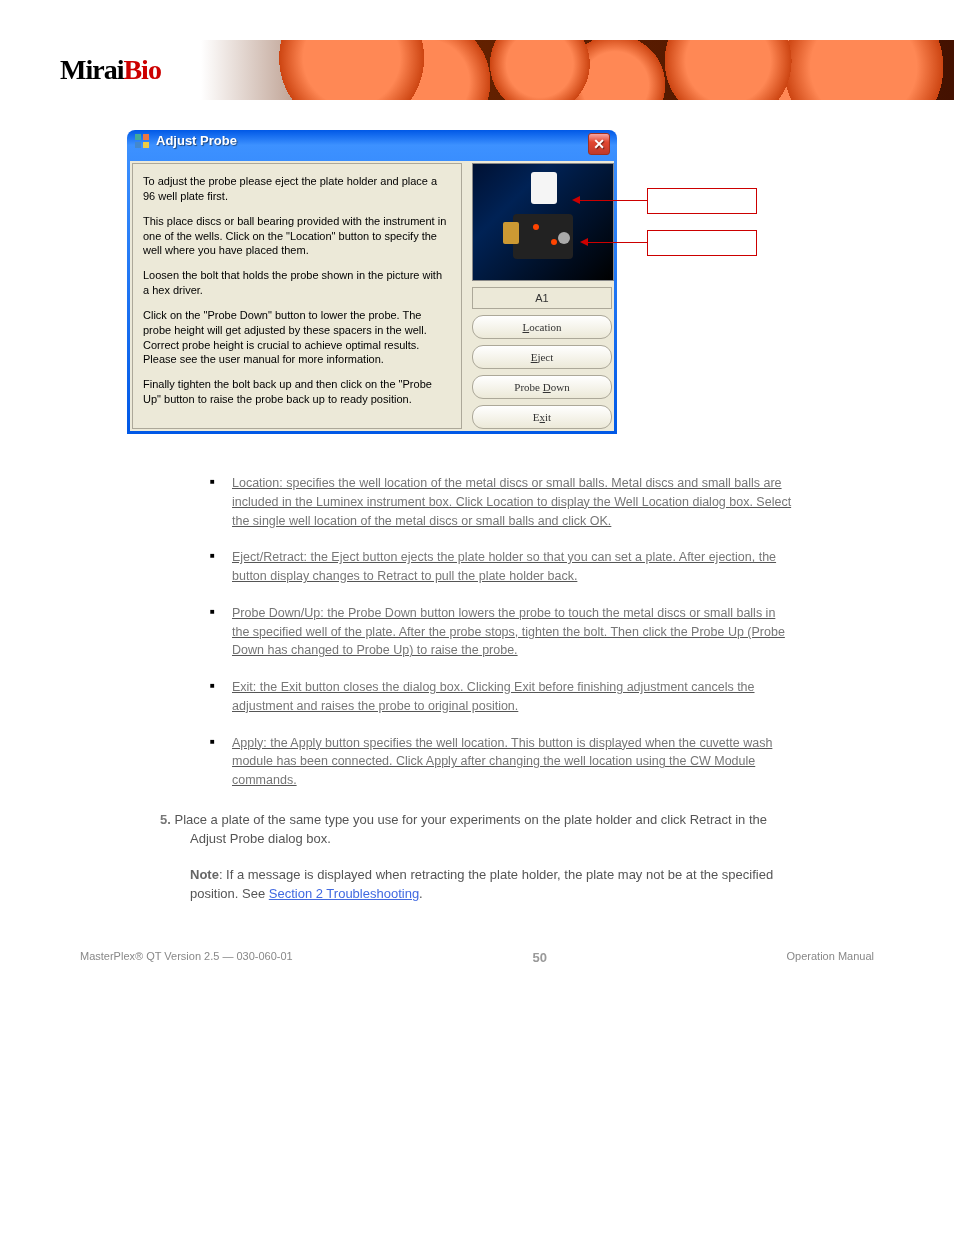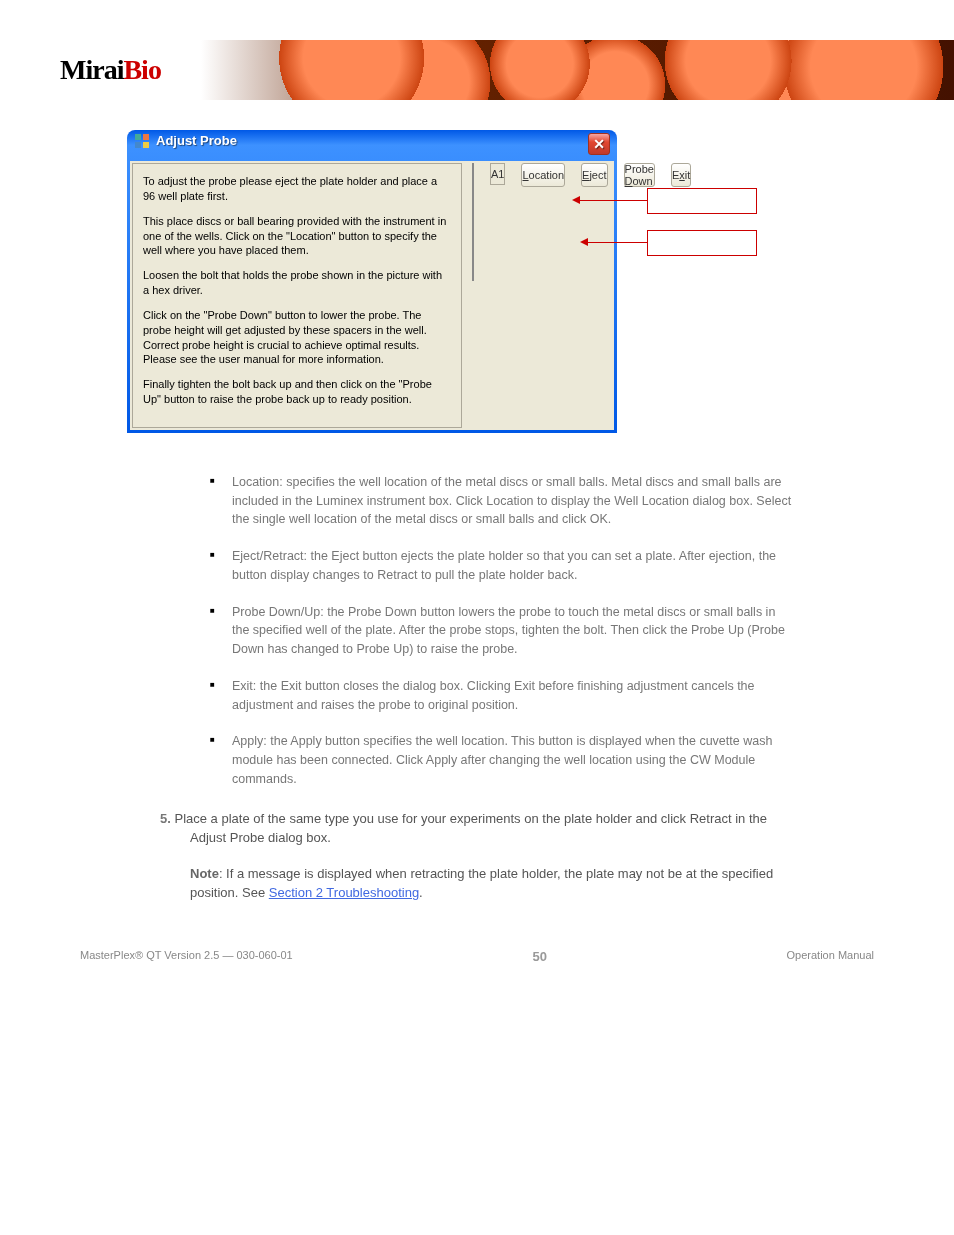--- a/index.html
+++ b/index.html
@@ -19,48 +19,48 @@
     .xp-titlebar { display: flex; align-items: flex-start; height: 28px; padding: 0 4px; color: #fff; font-weight: bold; font-size: 13px; text-shadow: 1px 1px 1px rgba(0,0,0,0.5); }
     .xp-icon { width: 16px; height: 16px; margin-right: 6px; display: inline-block; }
     .xp-icon svg { width: 16px; height: 16px; }
     .xp-title { flex: 1; }
     .xp-close { width: 22px; height: 22px; background: linear-gradient(to bottom, #f5a6a3, #e24731 40%, #c0392b); border: 1px solid #a03020; border-radius: 3px; display: flex; align-items: center; justify-content: center; color: #fff; font-weight: bold; font-family: Arial; font-size: 14px; cursor: pointer; }
     .xp-body { background: #ece9d8; padding: 2px; display: flex; gap: 10px; }
     
     .instructions-panel { flex: 1; border: 1px solid #aca899; background: #ece9d8; padding: 10px; font-size: 11px; line-height: 1.35; color: #000; }
     .instructions-panel p { margin-bottom: 10px; }
     
-    .right-panel { width: 140px; display: flex; flex-direction: row; gap: 16px; }
+    .right-panel { width: 140px; display: flex; flex-direction: column; gap: 6px; }
     .probe-image { width: 142px; height: 118px; background: linear-gradient(135deg, #001133 0%, #002255 30%, #000 100%); border: 1px solid #888; position: relative; overflow: hidden; }
     .probe-white { position: absolute; top: 8px; left: 58px; width: 26px; height: 32px; background: #f5f5f5; border-radius: 3px; }
     .probe-dark { position: absolute; top: 50px; left: 40px; width: 60px; height: 45px; background: #222; border-radius: 4px; }
     .probe-yellow { position: absolute; top: 58px; left: 30px; width: 16px; height: 22px; background: #cc9933; border-radius: 2px; }
     .probe-silver { position: absolute; top: 68px; left: 85px; width: 12px; height: 12px; background: #aaa; border-radius: 50%; }
     .probe-dot1 { position: absolute; top: 60px; left: 60px; width: 6px; height: 6px; background: #ff4400; border-radius: 50%; }
     .probe-dot2 { position: absolute; top: 75px; left: 78px; width: 6px; height: 6px; background: #ff4400; border-radius: 50%; }
     
     .xp-display { height: 22px; border: 1px solid #aca899; background: #ece9d8; display: flex; align-items: center; justify-content: center; font-size: 11px; }
-    .xp-button { height: 24px; border: 1px solid #aca899; background: linear-gradient(to bottom, #fff, #ece9d8); border-radius: 3px; font-size: 11px; cursor: pointer; display: flex; align-items: center; justify-content: center; font-family: Liberation Sans, sans-serif; }
+    .xp-button { height: 24px; border: 1px solid #aca899; background: linear-gradient(to bottom, #fff, #ece9d8); border-radius: 11px; font-size: 11px; cursor: pointer; display: flex; align-items: center; justify-content: center; font-family: Liberation Serif, serif; }
     .underline-letter { text-decoration: underline; }
     
     .annotation { position: absolute; border: 1px solid #cc0000; background: #fff; width: 110px; height: 26px; }
     .ann1 { top: 58px; left: 520px; }
     .ann2 { top: 100px; left: 520px; }
     .arrow-line { position: absolute; height: 1px; background: #cc0000; }
     .arrow-head { position: absolute; width: 0; height: 0; border-top: 4px solid transparent; border-bottom: 4px solid transparent; border-right: 8px solid #cc0000; }
     .al1 { top: 70px; left: 452px; width: 68px; }
     .ah1 { top: 66px; left: 445px; }
     .al2 { top: 112px; left: 460px; width: 60px; }
     .ah2 { top: 108px; left: 453px; }
     
     .body-text { margin: 20px 100px 0 130px; color: #555; font-size: 13px; line-height: 1.5; }
     .instruction-step { font-weight: bold; color: #777; margin-top: 20px; margin-left: -30px; }
     .body-text p { margin-bottom: 16px; }
     
-    .bullet-list { list-style: none; margin: 10px 0 20px 20px; }
+    .bullet-list { list-style: none; margin: 10px 0 20px 20px; text-decoration: underline; }
     .bullet-list li { position: relative; padding-left: 22px; margin-bottom: 18px; color: #777; font-size: 12.5px; line-height: 1.5; }
     .bullet-list li::before { content: "■"; position: absolute; left: 0; top: 2px; font-size: 8px; color: #000; }
     
     .bold-note { font-weight: bold; color: #666; }
     .section-link { color: #4169e1; text-decoration: underline; }
     
     .footer { display: flex; justify-content: space-between; padding: 30px 80px 20px; font-size: 11px; color: #888; }
     .page-num { font-size: 13px; color: #999; font-weight: bold; }
   </style>
 </head>

